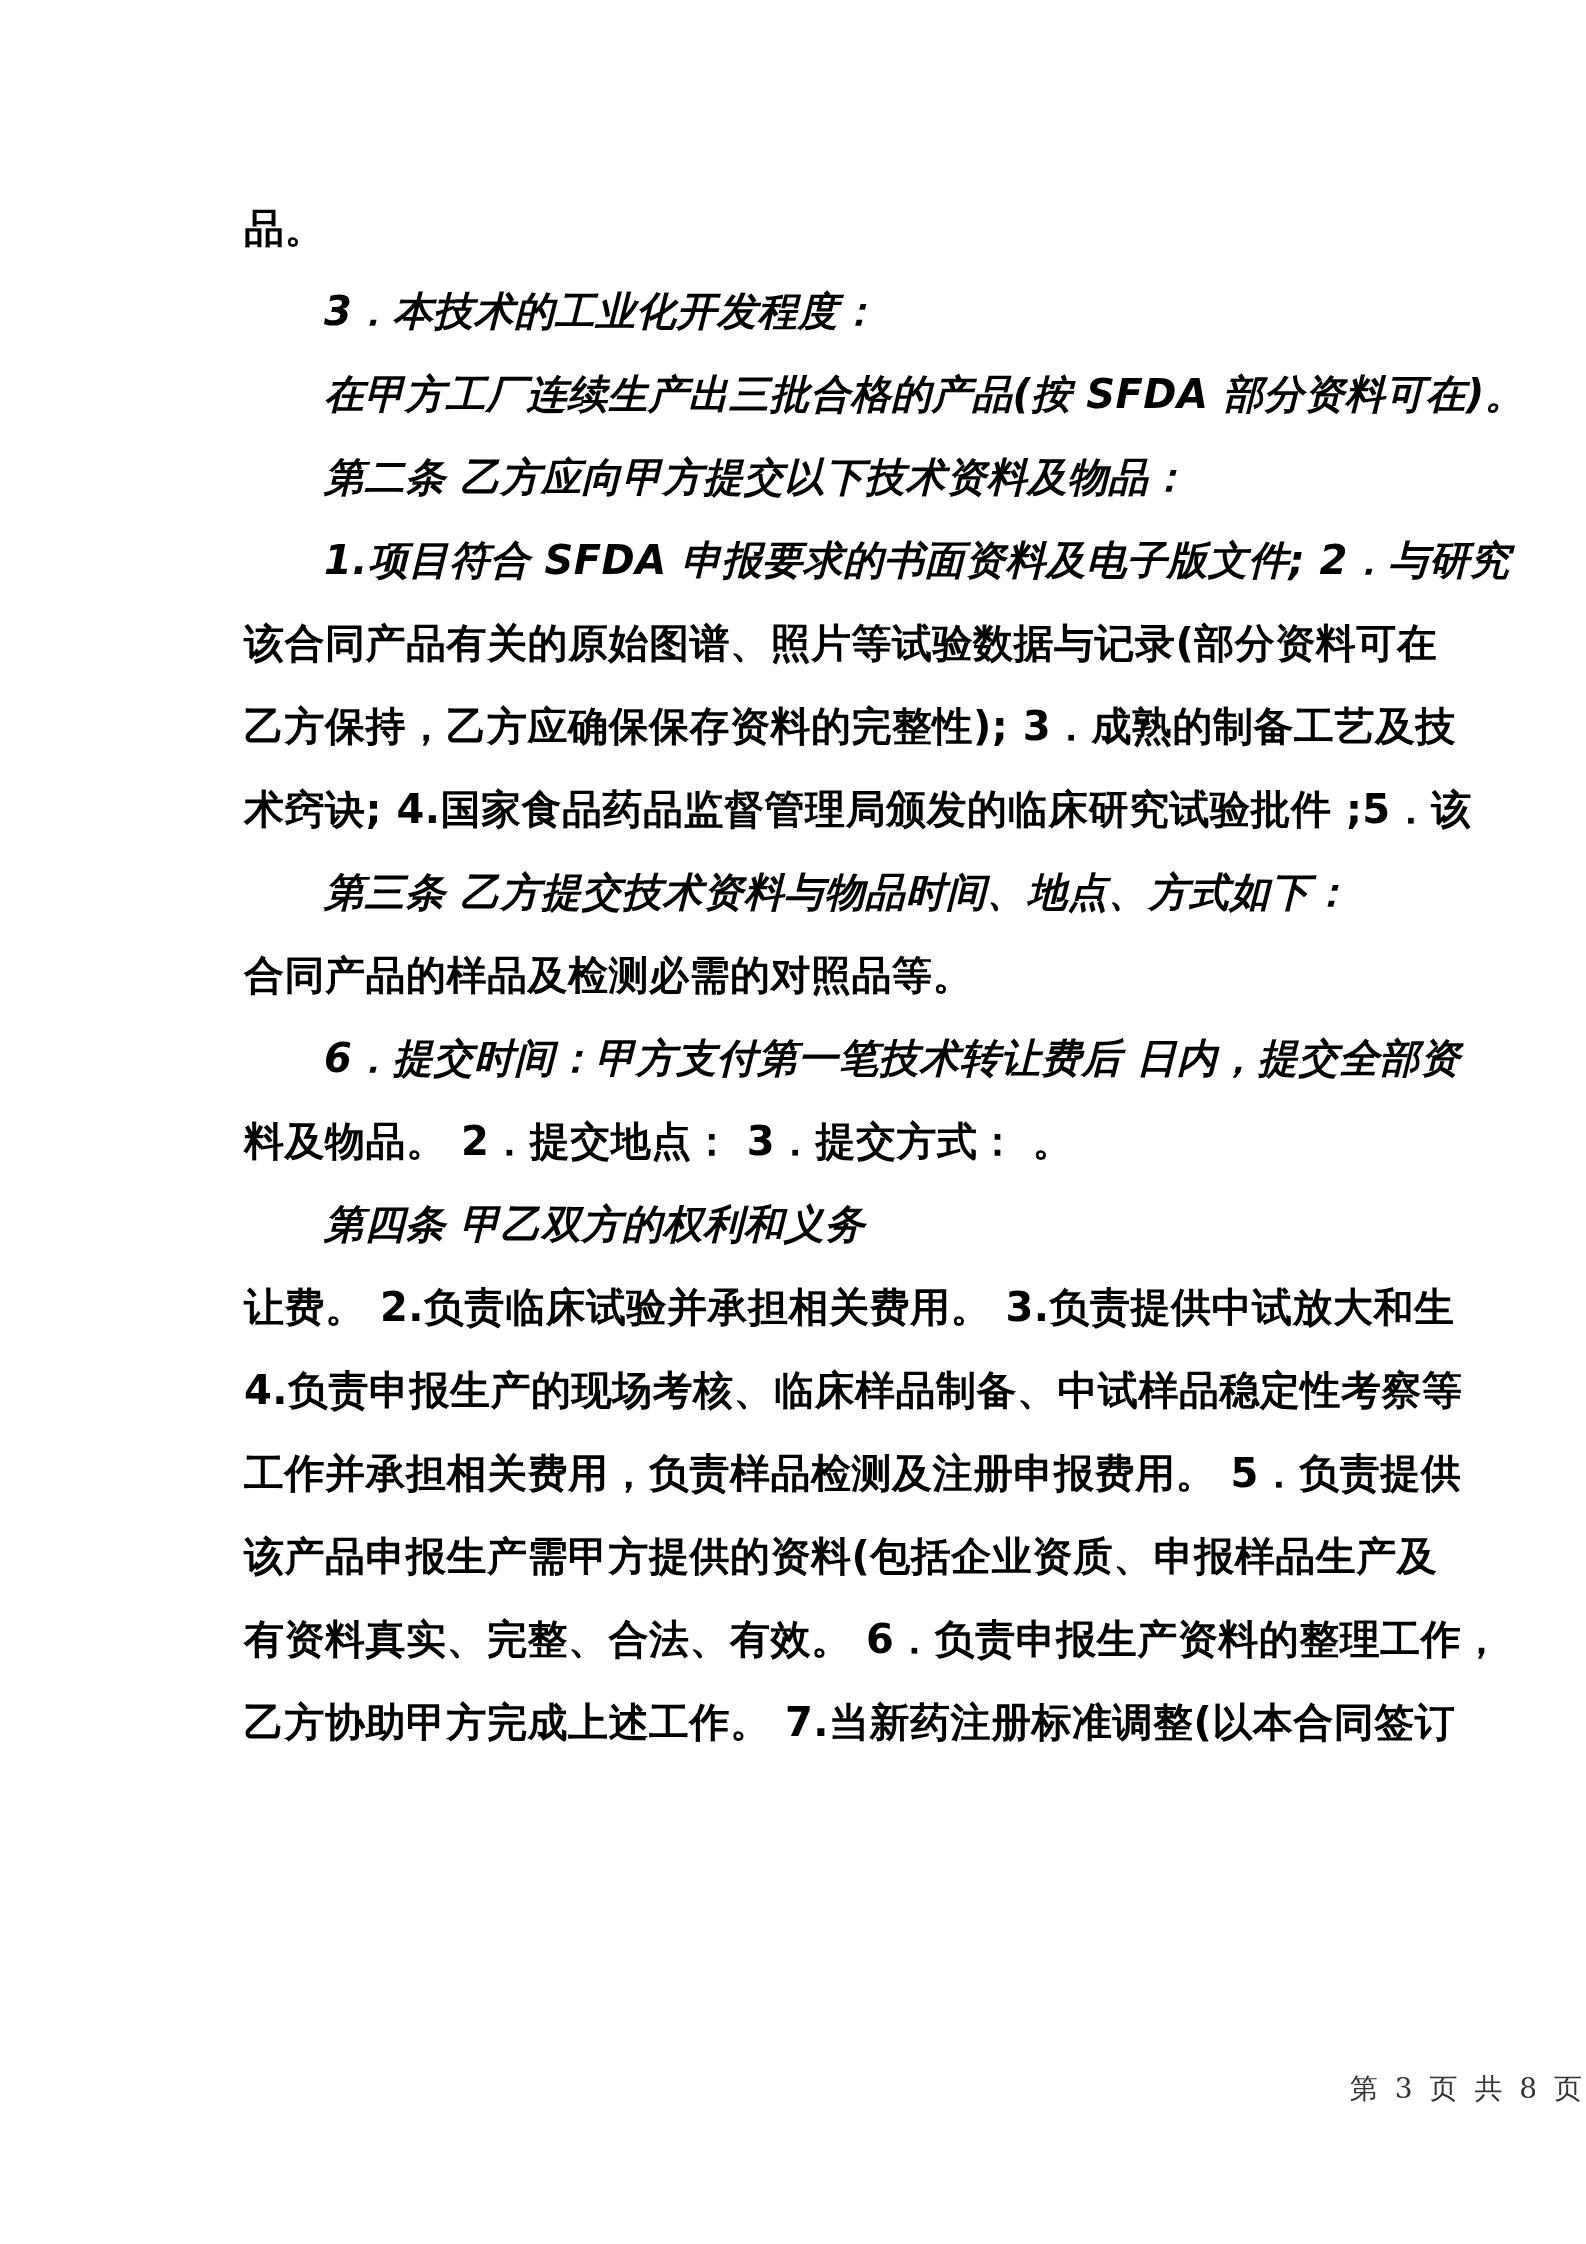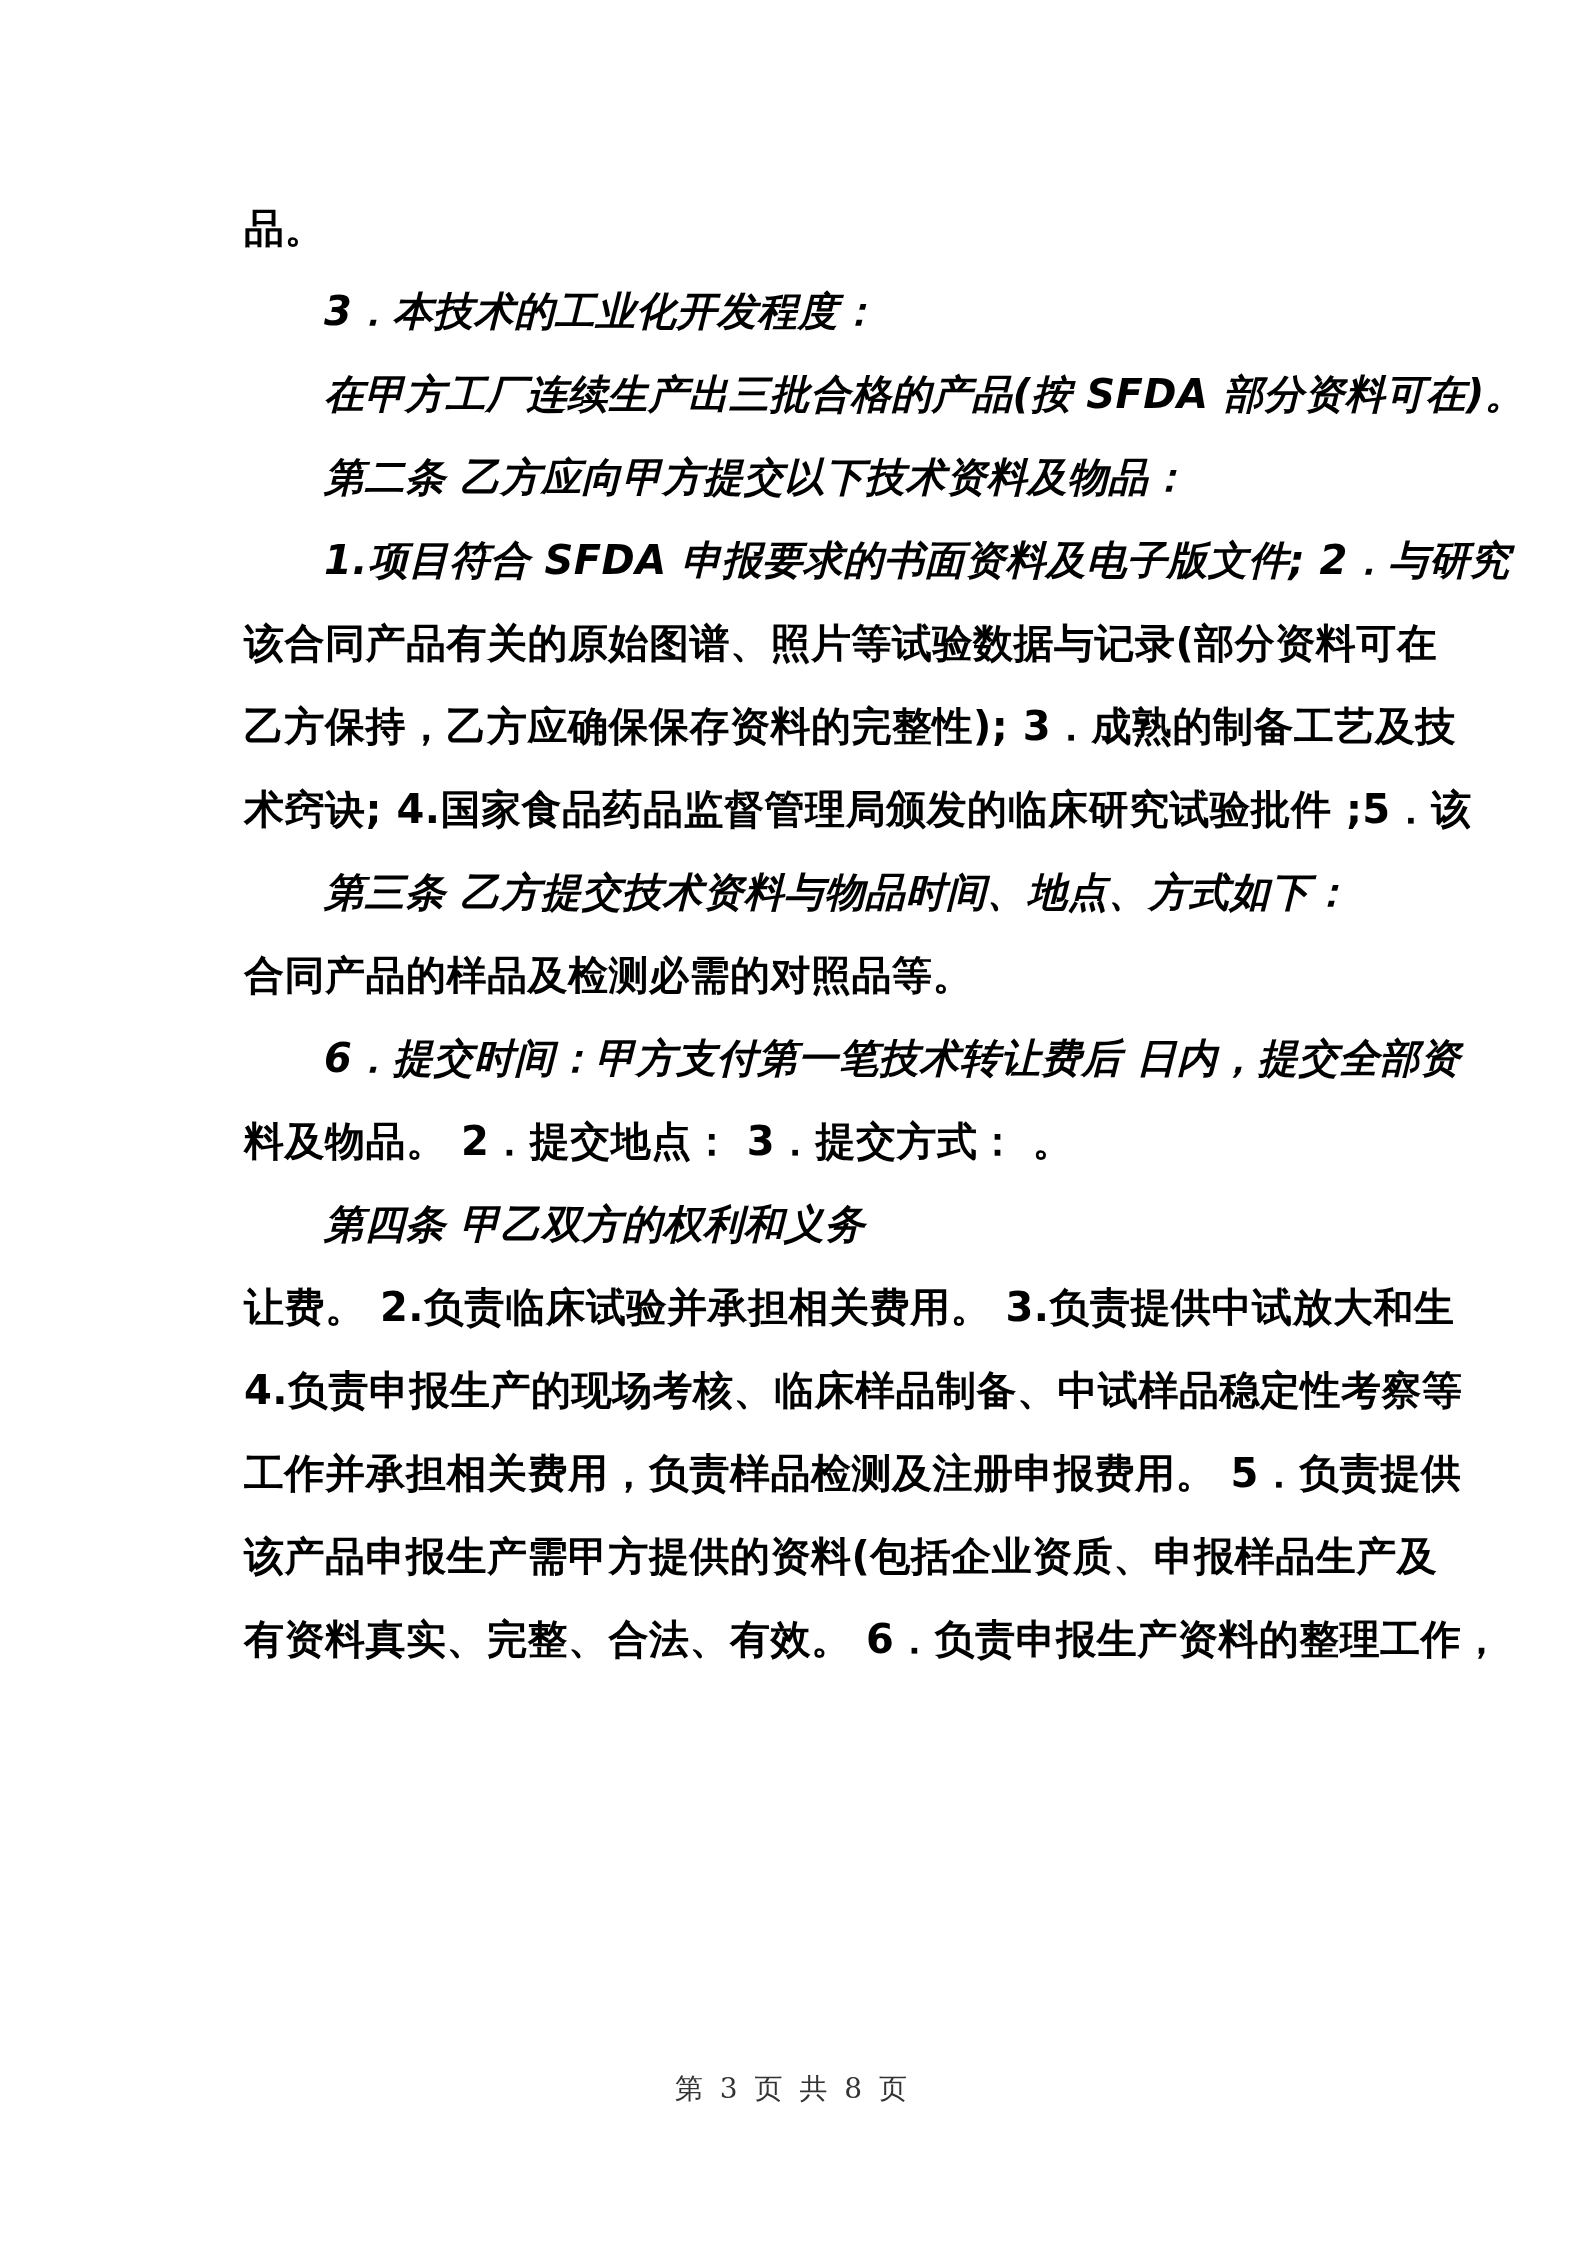--- a/index.html
+++ b/index.html
@@ -32,21 +32,21 @@
   }
   .line.indent {
     padding-left: 80px; 
     font-style: italic;
   }
   .footer {
     position: absolute;
     top: 2070px;
     left: 0;
     width: 1586px;
-    text-align: center;
+    text-align: right;
     font-family: "DejaVu Serif", serif;
     font-size: 28px;
     font-weight: normal;
     color: #333333;
     letter-spacing: 4px;
     white-space: nowrap;
   }
 </style>
 </head>
 <body>
@@ -65,15 +65,16 @@
       <div class="line indent">第三条 乙方提交技术资料与物品时间、地点、方式如下：</div>
       <div class="line">合同产品的样品及检测必需的对照品等。</div>
       <div class="line indent">6．提交时间：甲方支付第一笔技术转让费后 日内，提交全部资</div>
       <div class="line">料及物品。 2．提交地点： 3．提交方式： 。</div>
       <div class="line indent">第四条 甲乙双方的权利和义务</div>
       <div class="line">让费。 2.负责临床试验并承担相关费用。 3.负责提供中试放大和生</div>
       <div class="line">4.负责申报生产的现场考核、临床样品制备、中试样品稳定性考察等</div>
       <div class="line">工作并承担相关费用，负责样品检测及注册申报费用。 5．负责提供</div>
       <div class="line">该产品申报生产需甲方提供的资料(包括企业资质、申报样品生产及</div>
       <div class="line">有资料真实、完整、合法、有效。 6．负责申报生产资料的整理工作，</div>
+      <div class="line">乙方协助甲方完成上述工作。 7.当新药注册标准调整(以本合同签订</div>
     </div>
   <div class="footer">第 3 页 共 8 页</div>
 </div>
 
 </body></html>

